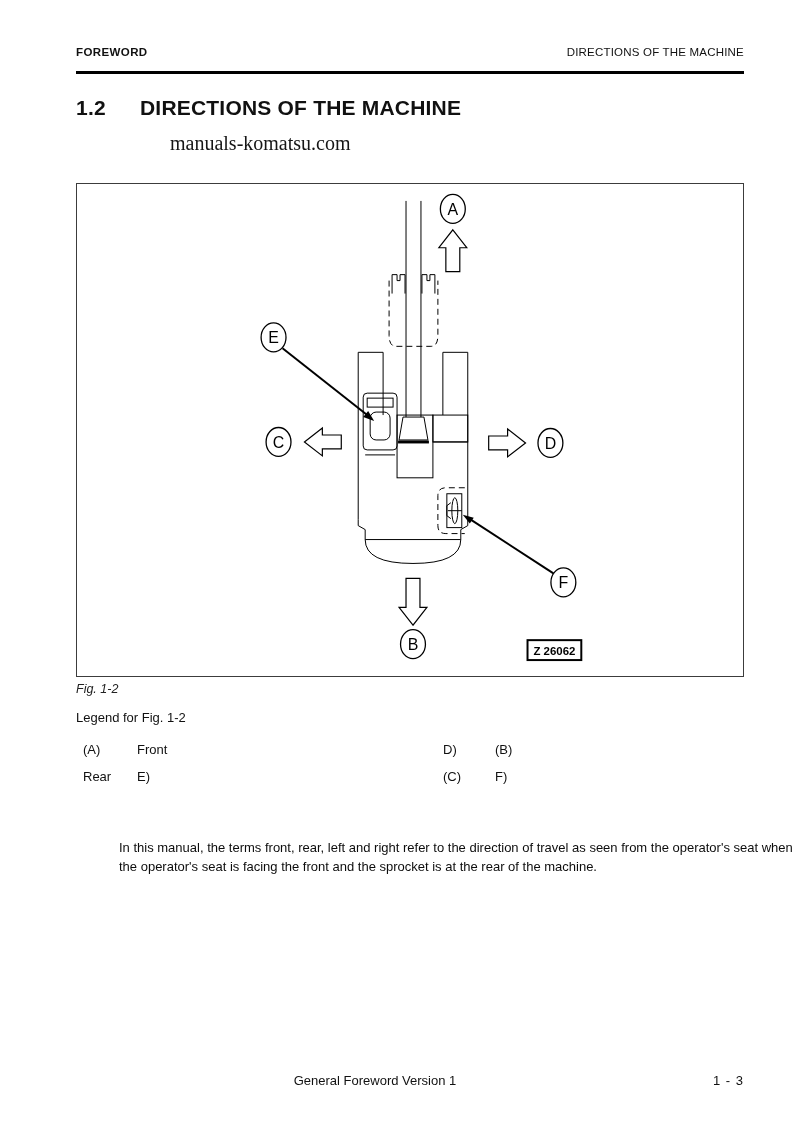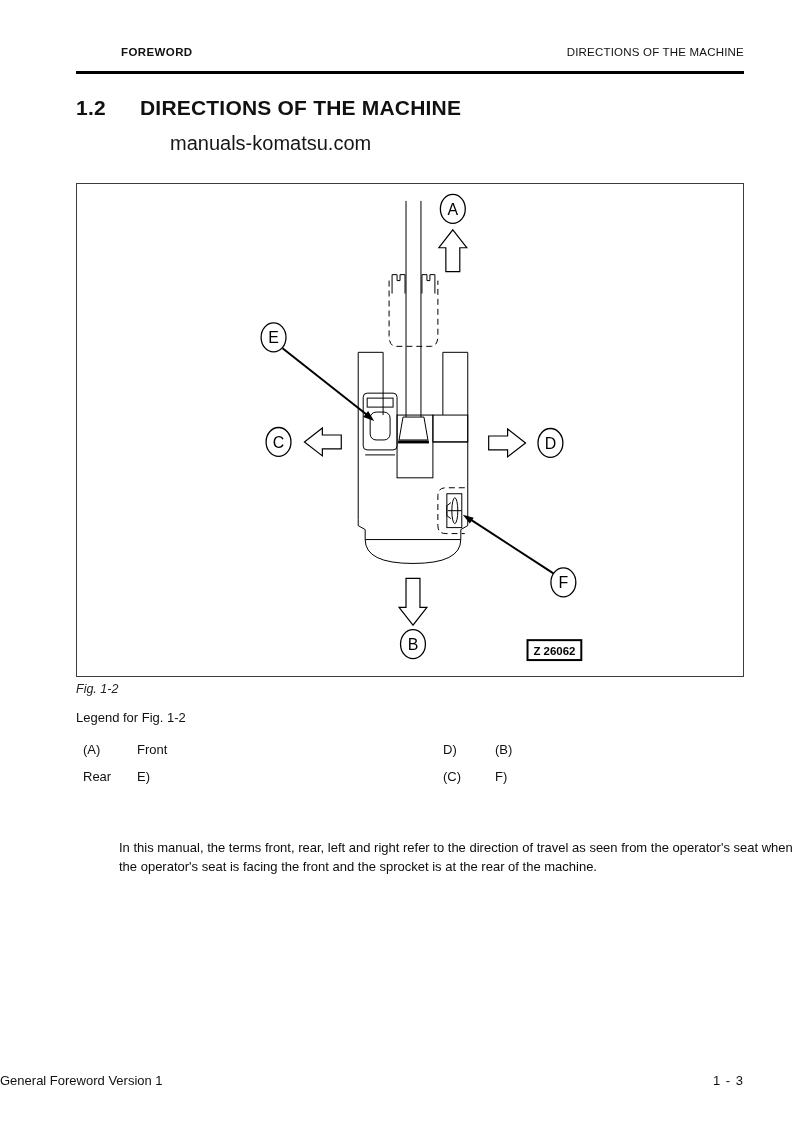--- a/index.html
+++ b/index.html
@@ -2,33 +2,33 @@
 <html><head>
 <meta charset="utf-8">
 <style>
   html,body{margin:0;padding:0;}
   body{
     width:793px;height:1123px;position:relative;background:#ffffff;
     font-family:"Liberation Sans",sans-serif;color:#111;overflow:hidden;
   }
   .abs{position:absolute;}
   .header-row{top:46px;left:76px;width:668px;display:flex;justify-content:space-between;align-items:baseline;}
-  .header-left{font-size:11.5px;font-weight:bold;letter-spacing:0.4px;margin-left:45px;}
+  .header-left{font-size:11.5px;font-weight:bold;letter-spacing:0.4px;}
   .header-right{font-size:11.5px;letter-spacing:0.2px;}
   .header-rule{top:71px;left:76px;width:668px;height:3px;background:#000;}
   .title-row{top:96px;left:76px;display:flex;align-items:baseline;font-weight:bold;font-size:21px;letter-spacing:0.2px;}
   .title-num{width:64px;}
-  .watermark{top:132px;left:170px;font-size:20px;color:#161616;}
+  .watermark{top:132px;left:170px;font-size:20px;color:#161616;font-family:Liberation Serif, serif;}
   .figure-panel{top:183px;left:76px;width:666px;height:492px;border:1px solid #3c3c3c;background:#fff;}
   .fig-caption{top:682px;left:76px;font-size:12.5px;font-style:italic;color:#222;}
   .legend-heading{top:710px;left:76px;font-size:13px;}
   .legend-table{top:742px;left:76px;width:668px;display:grid;grid-template-columns:54px 306px 52px auto;row-gap:12px;font-size:13px;padding-left:7px;box-sizing:border-box;}
   .legend-cell{line-height:15px;}
   .body-paragraph{top:838px;left:76px;width:676px;font-size:13px;line-height:19px;color:#0d0d0d;margin-left:43px;}
-  .footer-center{top:1073px;left:0;width:750px;font-size:13px;}
+  .footer-center{top:1073px;left:0;width:750px;text-align:center;font-size:13px;}
   .footer-page{top:1073px;right:49px;font-size:13px;letter-spacing:1px;}
   svg text{font-family:"Liberation Sans",sans-serif;fill:#000;}
   svg .ln{stroke:#000;fill:none;stroke-width:1;}
   svg .thick{stroke:#000;fill:none;stroke-width:3;}
   svg .callout{stroke:#000;fill:none;stroke-width:1.3;}
   svg .hollow{stroke:#000;fill:#fff;stroke-width:1.2;stroke-linejoin:miter;}
   svg .leader{stroke:#000;stroke-width:2;}
   svg .dash{stroke:#000;fill:none;stroke-width:1;stroke-dasharray:6 4;}
 </style>
 </head>

